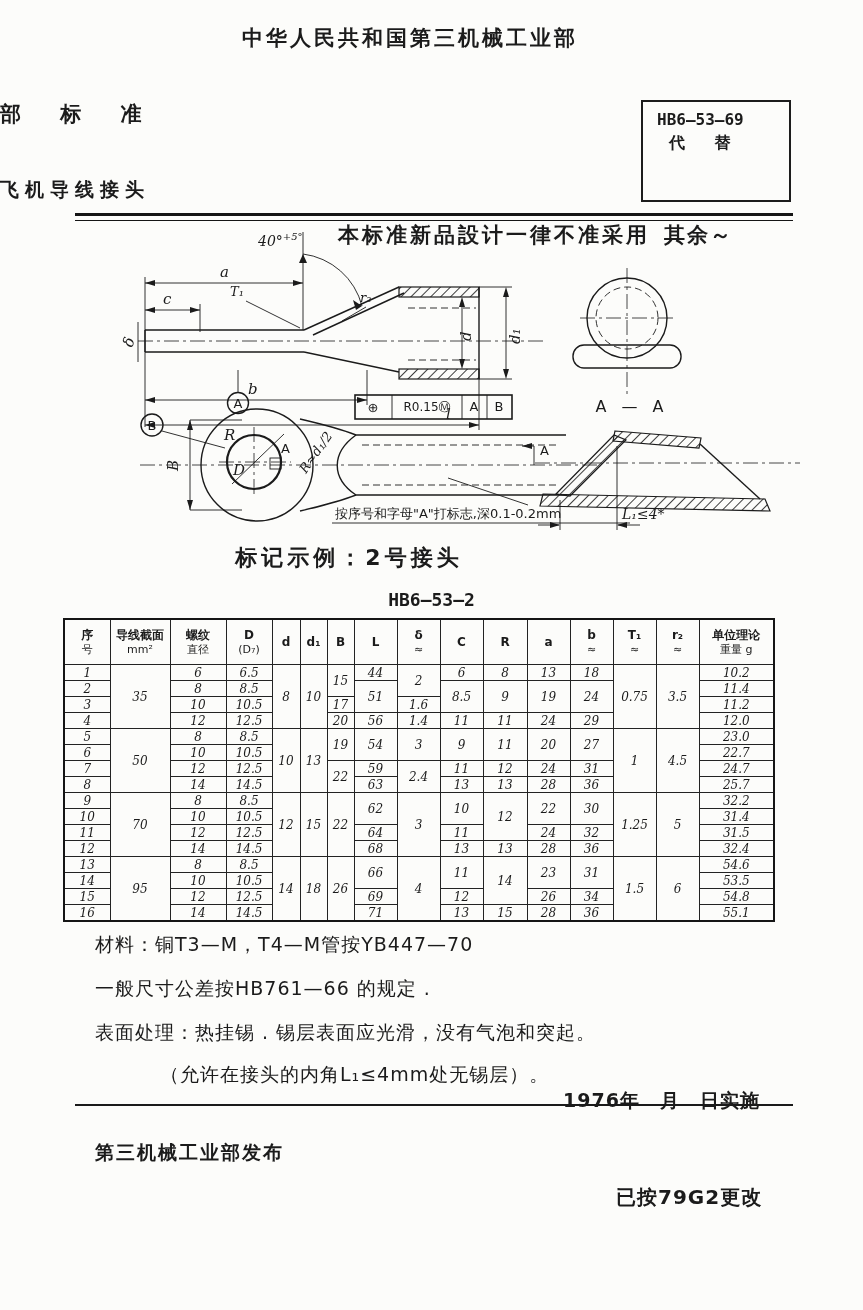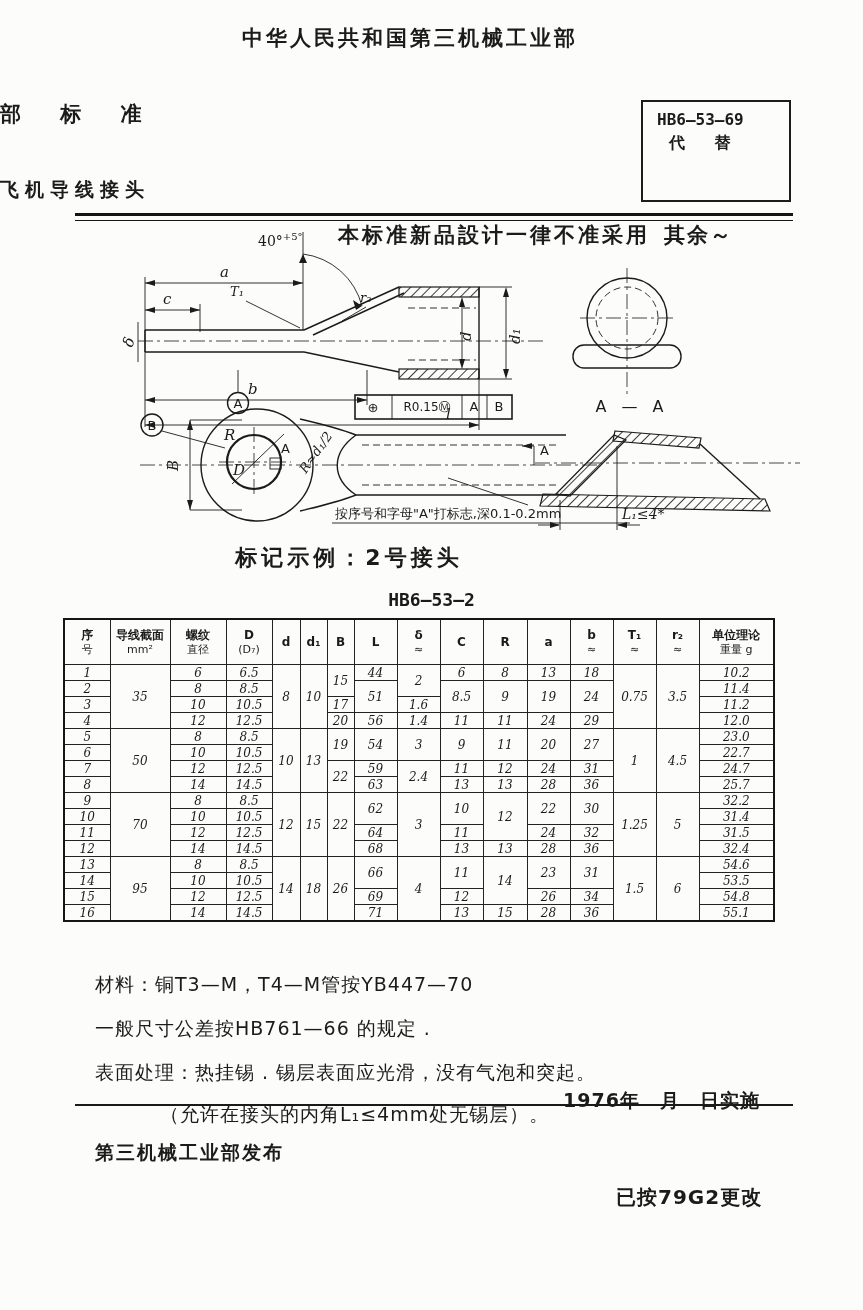--- a/index.html
+++ b/index.html
@@ -3,21 +3,21 @@
 <meta charset="utf-8">
 <style>
   html,body{margin:0;padding:0;}
   body{
     width:863px;height:1310px;position:relative;overflow:hidden;
     background:#fcfcfa;color:#1b1b1b;
     font-family:"DejaVu Sans","Liberation Sans",sans-serif;
   }
   .abs{position:absolute;}
   .cjk{font-family:"DejaVu Sans","Liberation Sans",sans-serif;}
-  .hand{font-family:"DejaVu Serif","Liberation Serif",serif;}
+  .hand{font-family:"DejaVu Serif","Liberation Serif",serif;font-style:italic;}
 
   
   .ministry{left:0;top:24px;width:820px;text-align:center;font-size:21px;font-weight:600;letter-spacing:3px;}
   .std-type{left:0;top:100px;width:810px;text-align:left;font-size:21px;font-weight:600;letter-spacing:16px;}
   .doc-title{left:0;top:177px;width:810px;text-align:left;font-size:19px;font-weight:600;letter-spacing:6px;}
   .code-box{left:641px;top:52px;width:146px;height:98px;border:2.5px solid #1c1c1c;margin-top:48px;}
   .code-box .code{margin:8px 0 0 14px;font-size:16px;font-weight:600;font-family:"DejaVu Sans Mono","Liberation Mono",monospace;}
   .code-box .repl{margin:4px 0 0 26px;font-size:16px;font-weight:600;letter-spacing:12px;}
   .rule{left:75px;top:213px;width:718px;height:4px;border-top:3px solid #151515;border-bottom:1px solid #151515;}
 
@@ -43,21 +43,21 @@
   .mark-code{left:0;top:589px;width:863px;text-align:center;font-size:18px;font-weight:600;font-family:"DejaVu Sans Mono","Liberation Mono",monospace;}
 
   
   table.spec{position:absolute;left:63px;top:618px;width:711px;border-collapse:collapse;table-layout:fixed;border:2px solid #151515;}
   table.spec td{border:1px solid #232323;text-align:center;vertical-align:middle;padding:0;
     height:15px;font:italic 12px "DejaVu Serif","Liberation Serif",serif;overflow:hidden;}
   table.spec td.th{height:44px;font:600 12px "DejaVu Sans","Liberation Sans",sans-serif;font-style:normal;line-height:1.25;}
   table.spec td.th .sub{font-weight:400;font-size:11px;}
 
   
-  .note-line{left:95px;font-size:19px;font-weight:500;letter-spacing:1px;margin-top:40px;}
+  .note-line{left:95px;font-size:19px;font-weight:500;letter-spacing:1px;}
   .note-indent{left:160px;}
 
   
   .foot-rule{left:75px;top:1104px;width:718px;height:2px;background:#1a1a1a;}
   .publisher{left:95px;top:1140px;font-size:19px;font-weight:600;letter-spacing:2px;}
   .implement{left:563px;top:1088px;font-size:19px;font-weight:600;letter-spacing:1px;}
   .revision{left:616px;top:1184px;font-size:20px;font-weight:600;letter-spacing:1px;}
 </style>
 </head>
 <body>

